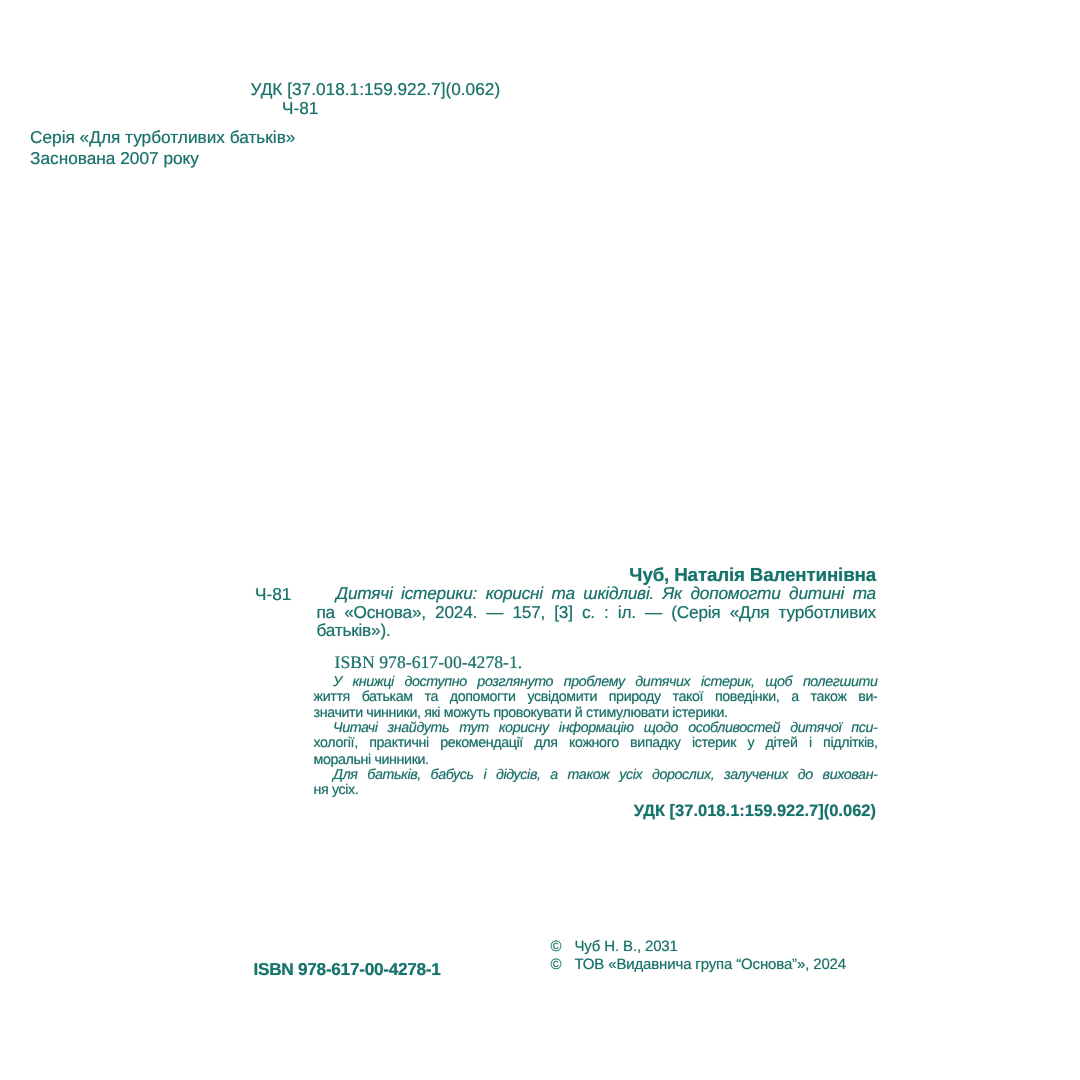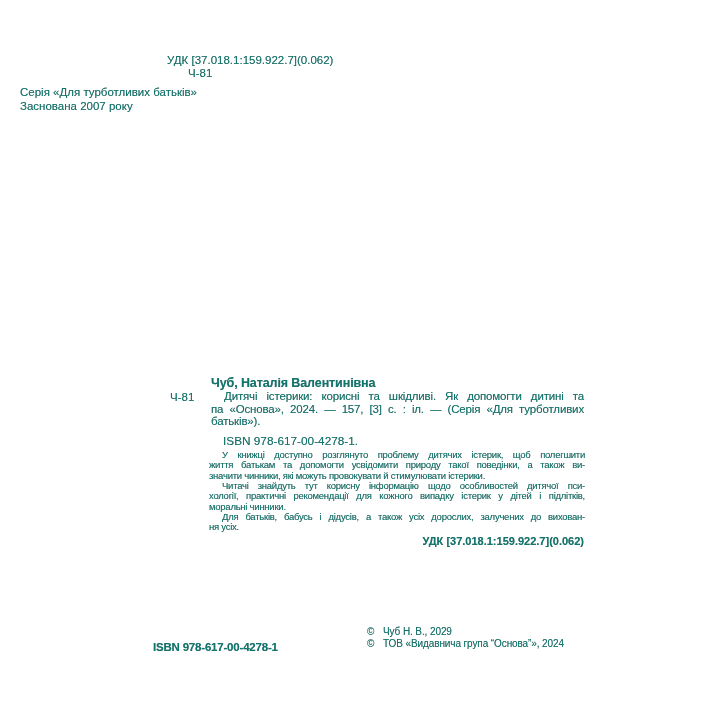--- a/index.html
+++ b/index.html
@@ -55,32 +55,34 @@
     left: -41px;
     top: 14px;
     font-size: 11.5px;
     line-height: 12.7px;
   }
   .author-heading {
     font-weight: bold;
     font-size: 12.5px;
     line-height: 13px;
     letter-spacing: -0.1px;
+    text-align: right;
   }
   .desc {
     font-size: 11.5px;
     line-height: 12.7px;
     letter-spacing: -0.15px;
   }
   .isbn-card {
     margin-top: 7px;
     margin-left: 12px;
     font-size: 11.8px;
     line-height: 12px;
     margin-bottom: 3px;
+    font-family: Liberation Serif, serif;
   }
   .ann {
     width: 376px;
     margin-left: -2px;
     font-size: 9.5px;
     line-height: 10.3px;
     letter-spacing: -0.25px;
   }
   .udc-bottom {
     margin-top: 3px;
@@ -93,26 +95,27 @@
   
   .jpara > .jline {
     text-align: justify;
     text-align-last: justify;
   }
   .jpara > .jline:last-child {
     text-align-last: left;
   }
   .jpara > .jline:first-child {
     text-indent: 13px;
+    font-style: italic;
   }
 
   
   .isbn-footer {
     position: absolute;
-    left: 153px;
+    left: 169px;
     top: 641px;
     font-weight: bold;
     font-size: 11.5px;
     line-height: 13px;
     letter-spacing: -0.2px;
     white-space: nowrap;
   }
   .copyrights {
     position: absolute;
     left: 367px;
@@ -177,21 +180,21 @@
       </div>
 
     <div class="udc-bottom">УДК [37.018.1:159.922.7](0.062)</div>
   </div>
 
   <div class="isbn-footer">ISBN 978-617-00-4278-1</div>
 
   <div class="copyrights">
     <div class="cr-row">
       <span class="cr-sym">©</span>
-      <span class="cr-text">Чуб Н. В., 2029</span>
+      <span class="cr-text">Чуб Н. В., 2031</span>
     </div>
     <div class="cr-row">
       <span class="cr-sym">©</span>
       <span class="cr-text">ТОВ «Видавнича група “Основа”», 2024</span>
     </div>
   </div>
 
 </div>
 
 </body></html>

